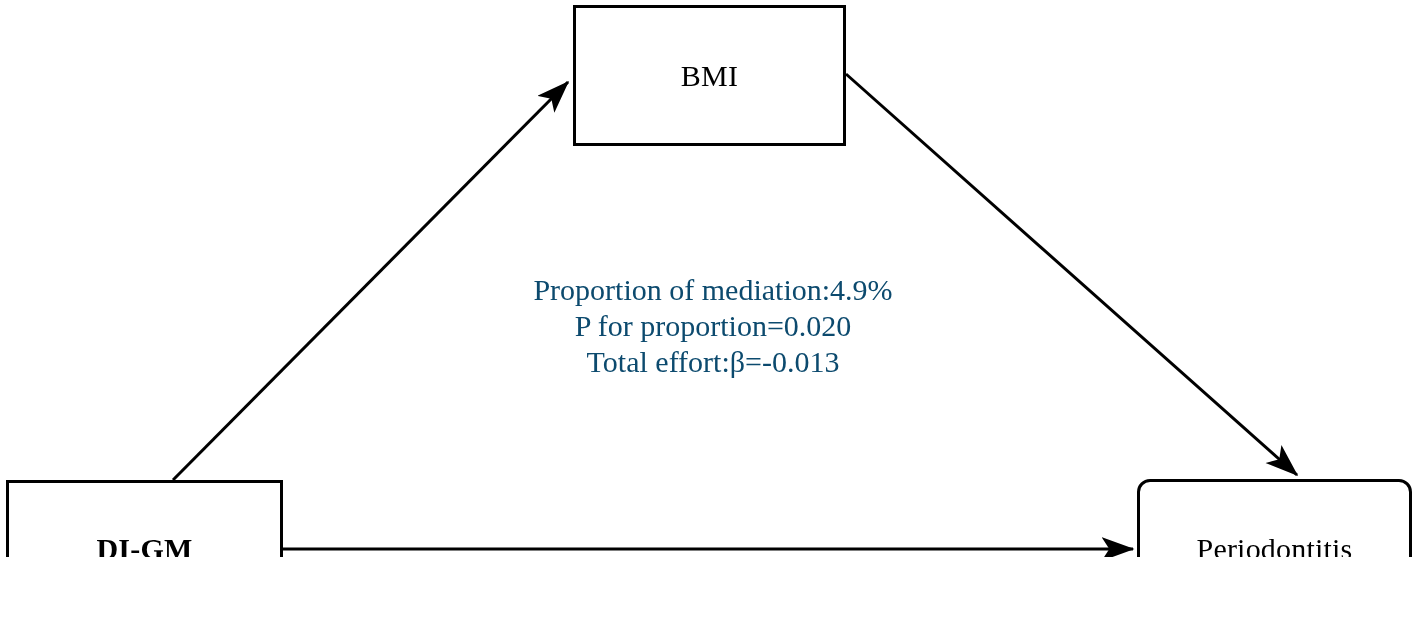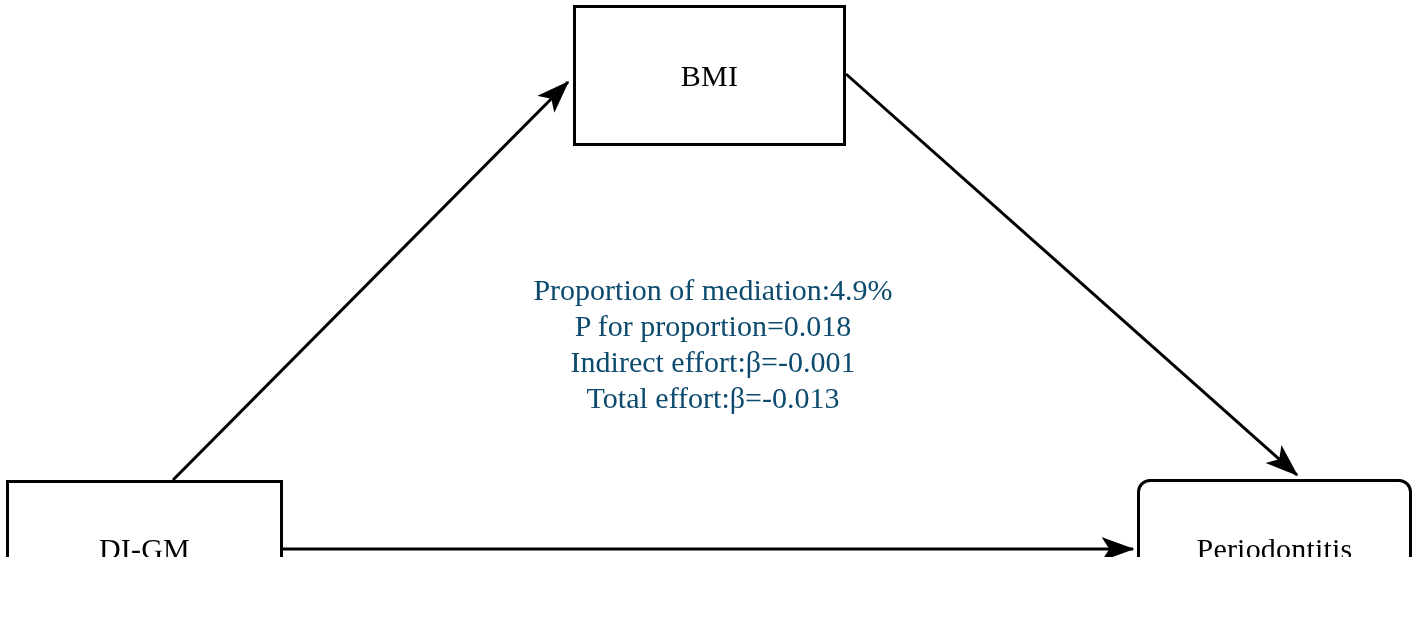--- a/index.html
+++ b/index.html
@@ -46,20 +46,21 @@
     left: 573px;
     top: 5px;
     width: 273px;
     height: 141px;
   }
   #node-digm {
     left: 6px;
     top: 480px;
     width: 277px;
     height: 138px;
+    font-weight: bold;
   }
   #node-periodontitis {
     left: 1137px;
     top: 479px;
     width: 275px;
     height: 139px;
     border-radius: 13px;
   }
   #stats-block {
     position: absolute;
@@ -101,18 +102,17 @@
   <div class="node-box" id="node-digm">
     <span class="node-label">DI-GM</span>
   </div>
 
   <div class="node-box" id="node-periodontitis">
     <span class="node-label">Periodontitis</span>
   </div>
 
   <div id="stats-block">
     <div class="stats-line">Proportion of mediation:4.9%</div>
-    <div class="stats-line">P for proportion=0.018</div>
-    <div class="stats-line">Indirect effort:β=-0.001</div>
+    <div class="stats-line">P for proportion=0.020</div>
     <div class="stats-line">Total effort:β=-0.013</div>
   </div>
 
 </div>
 
 </body></html>

